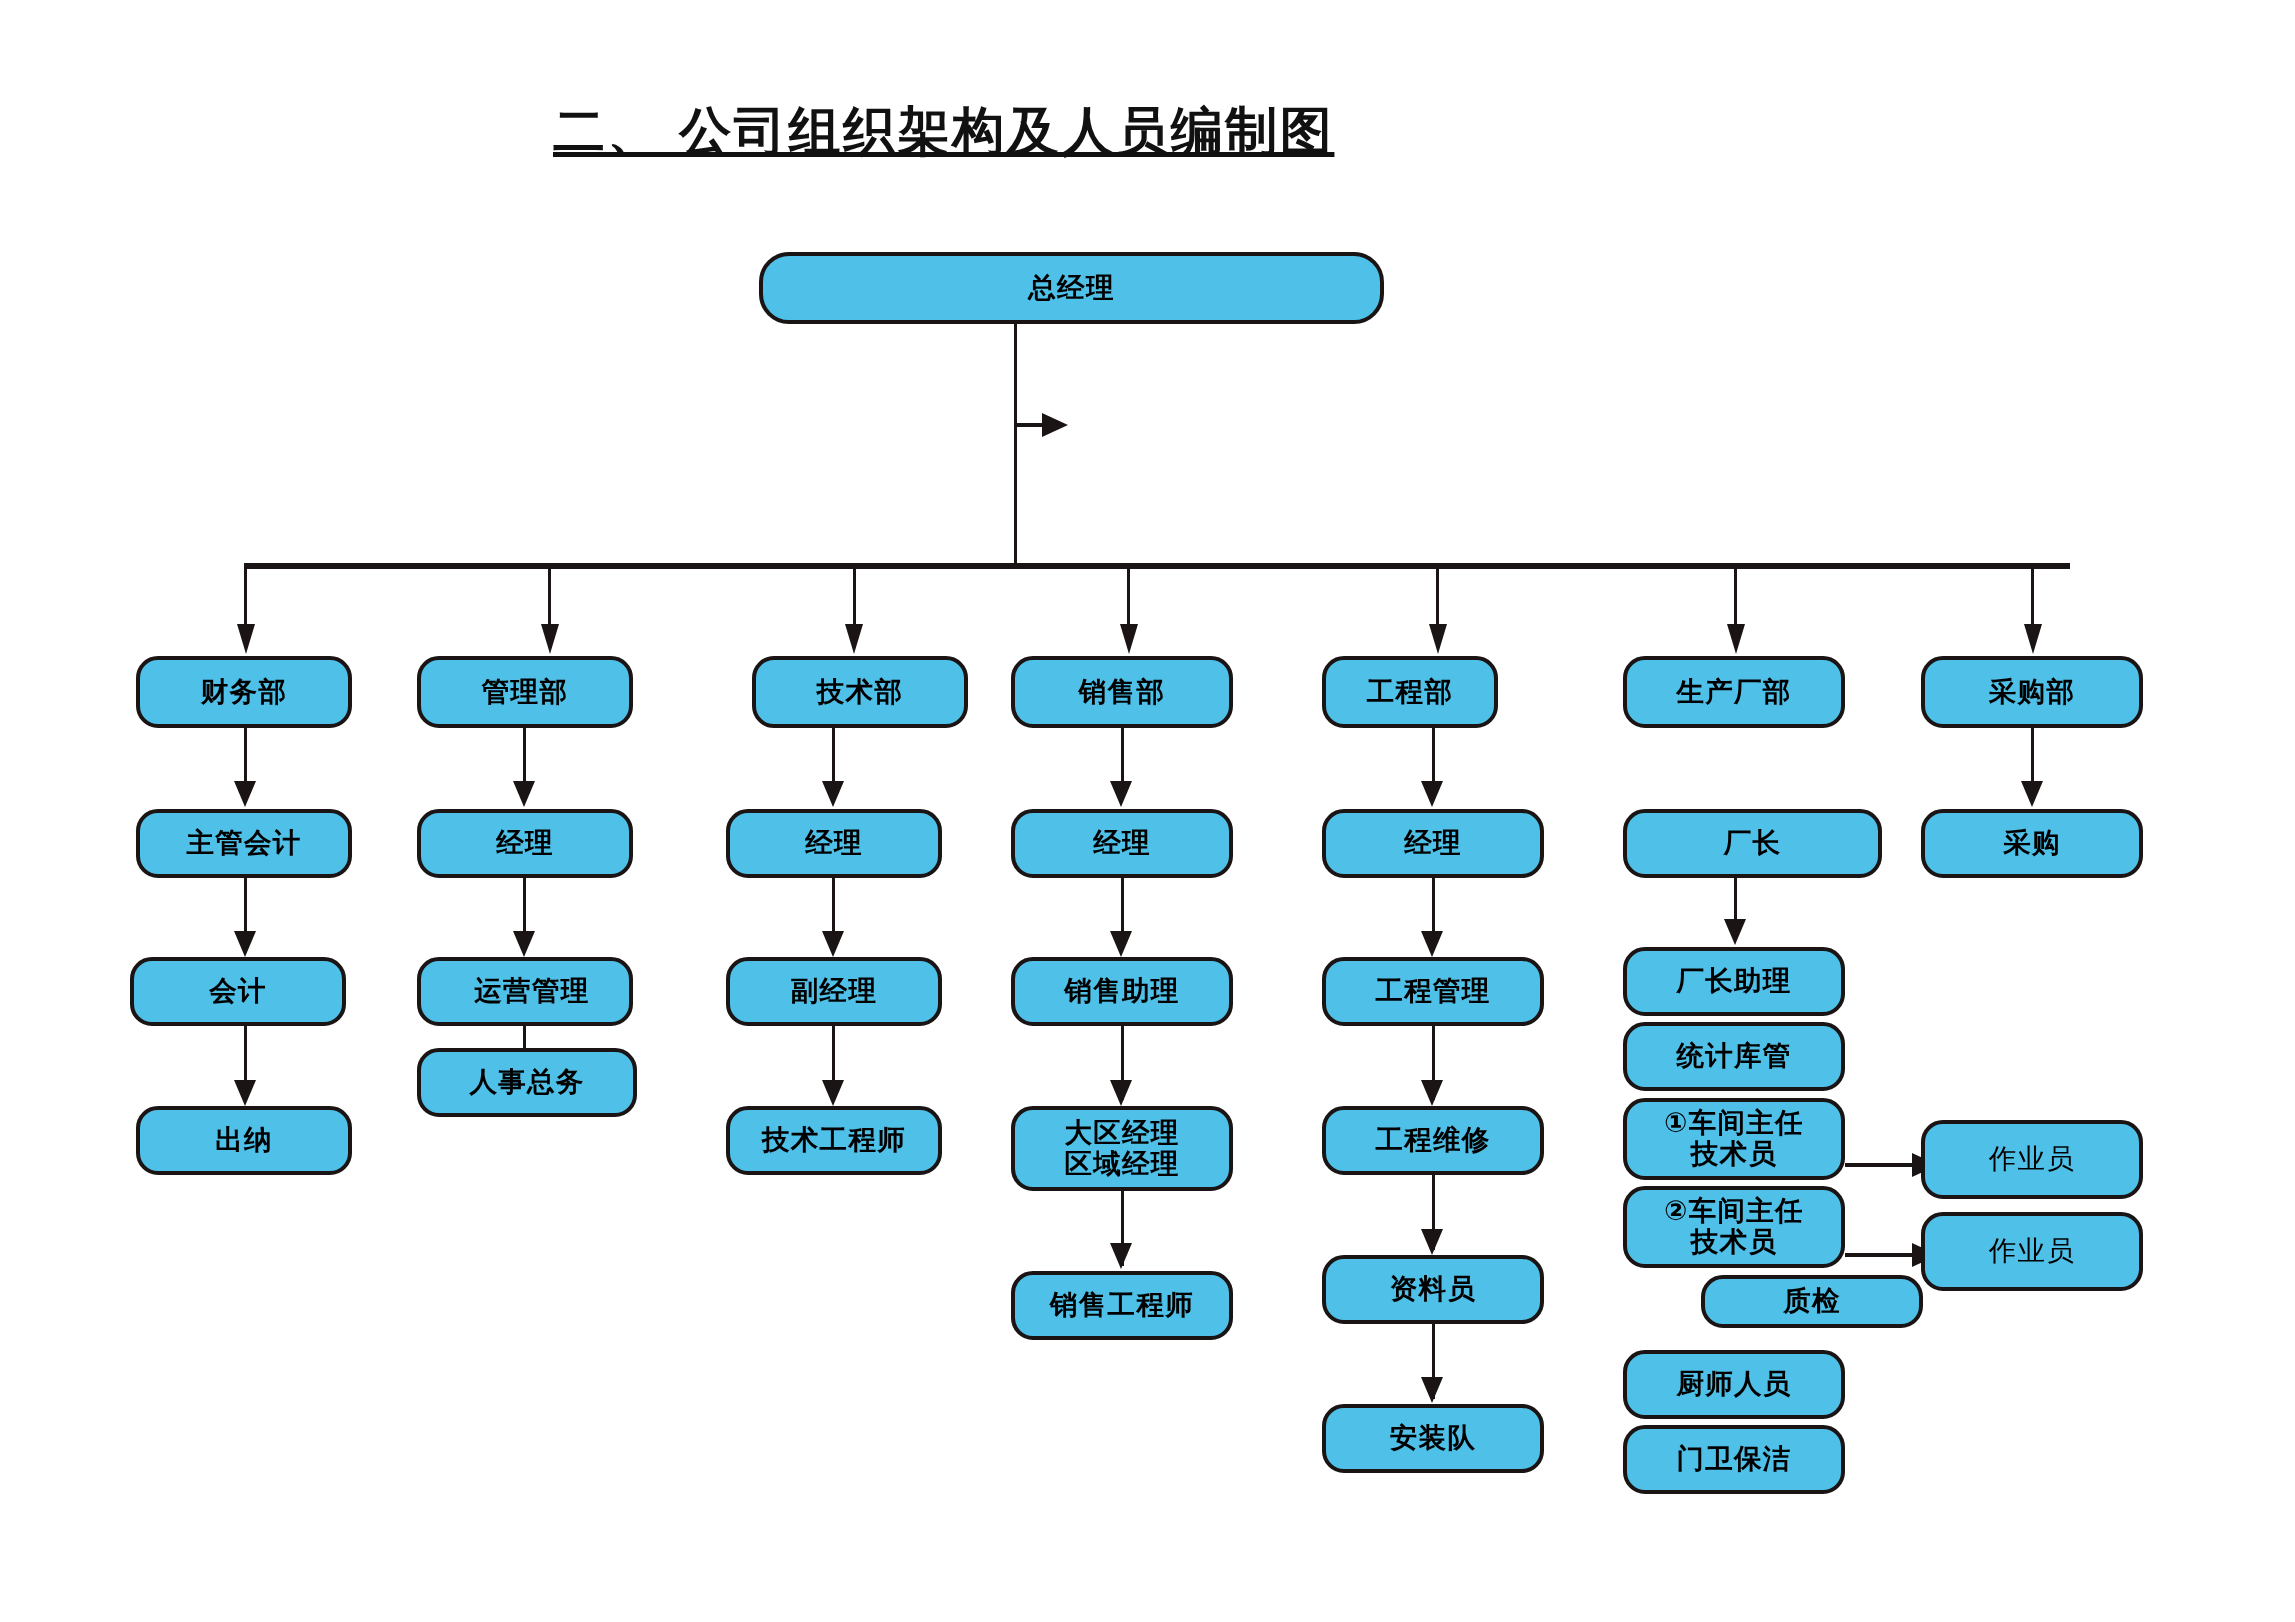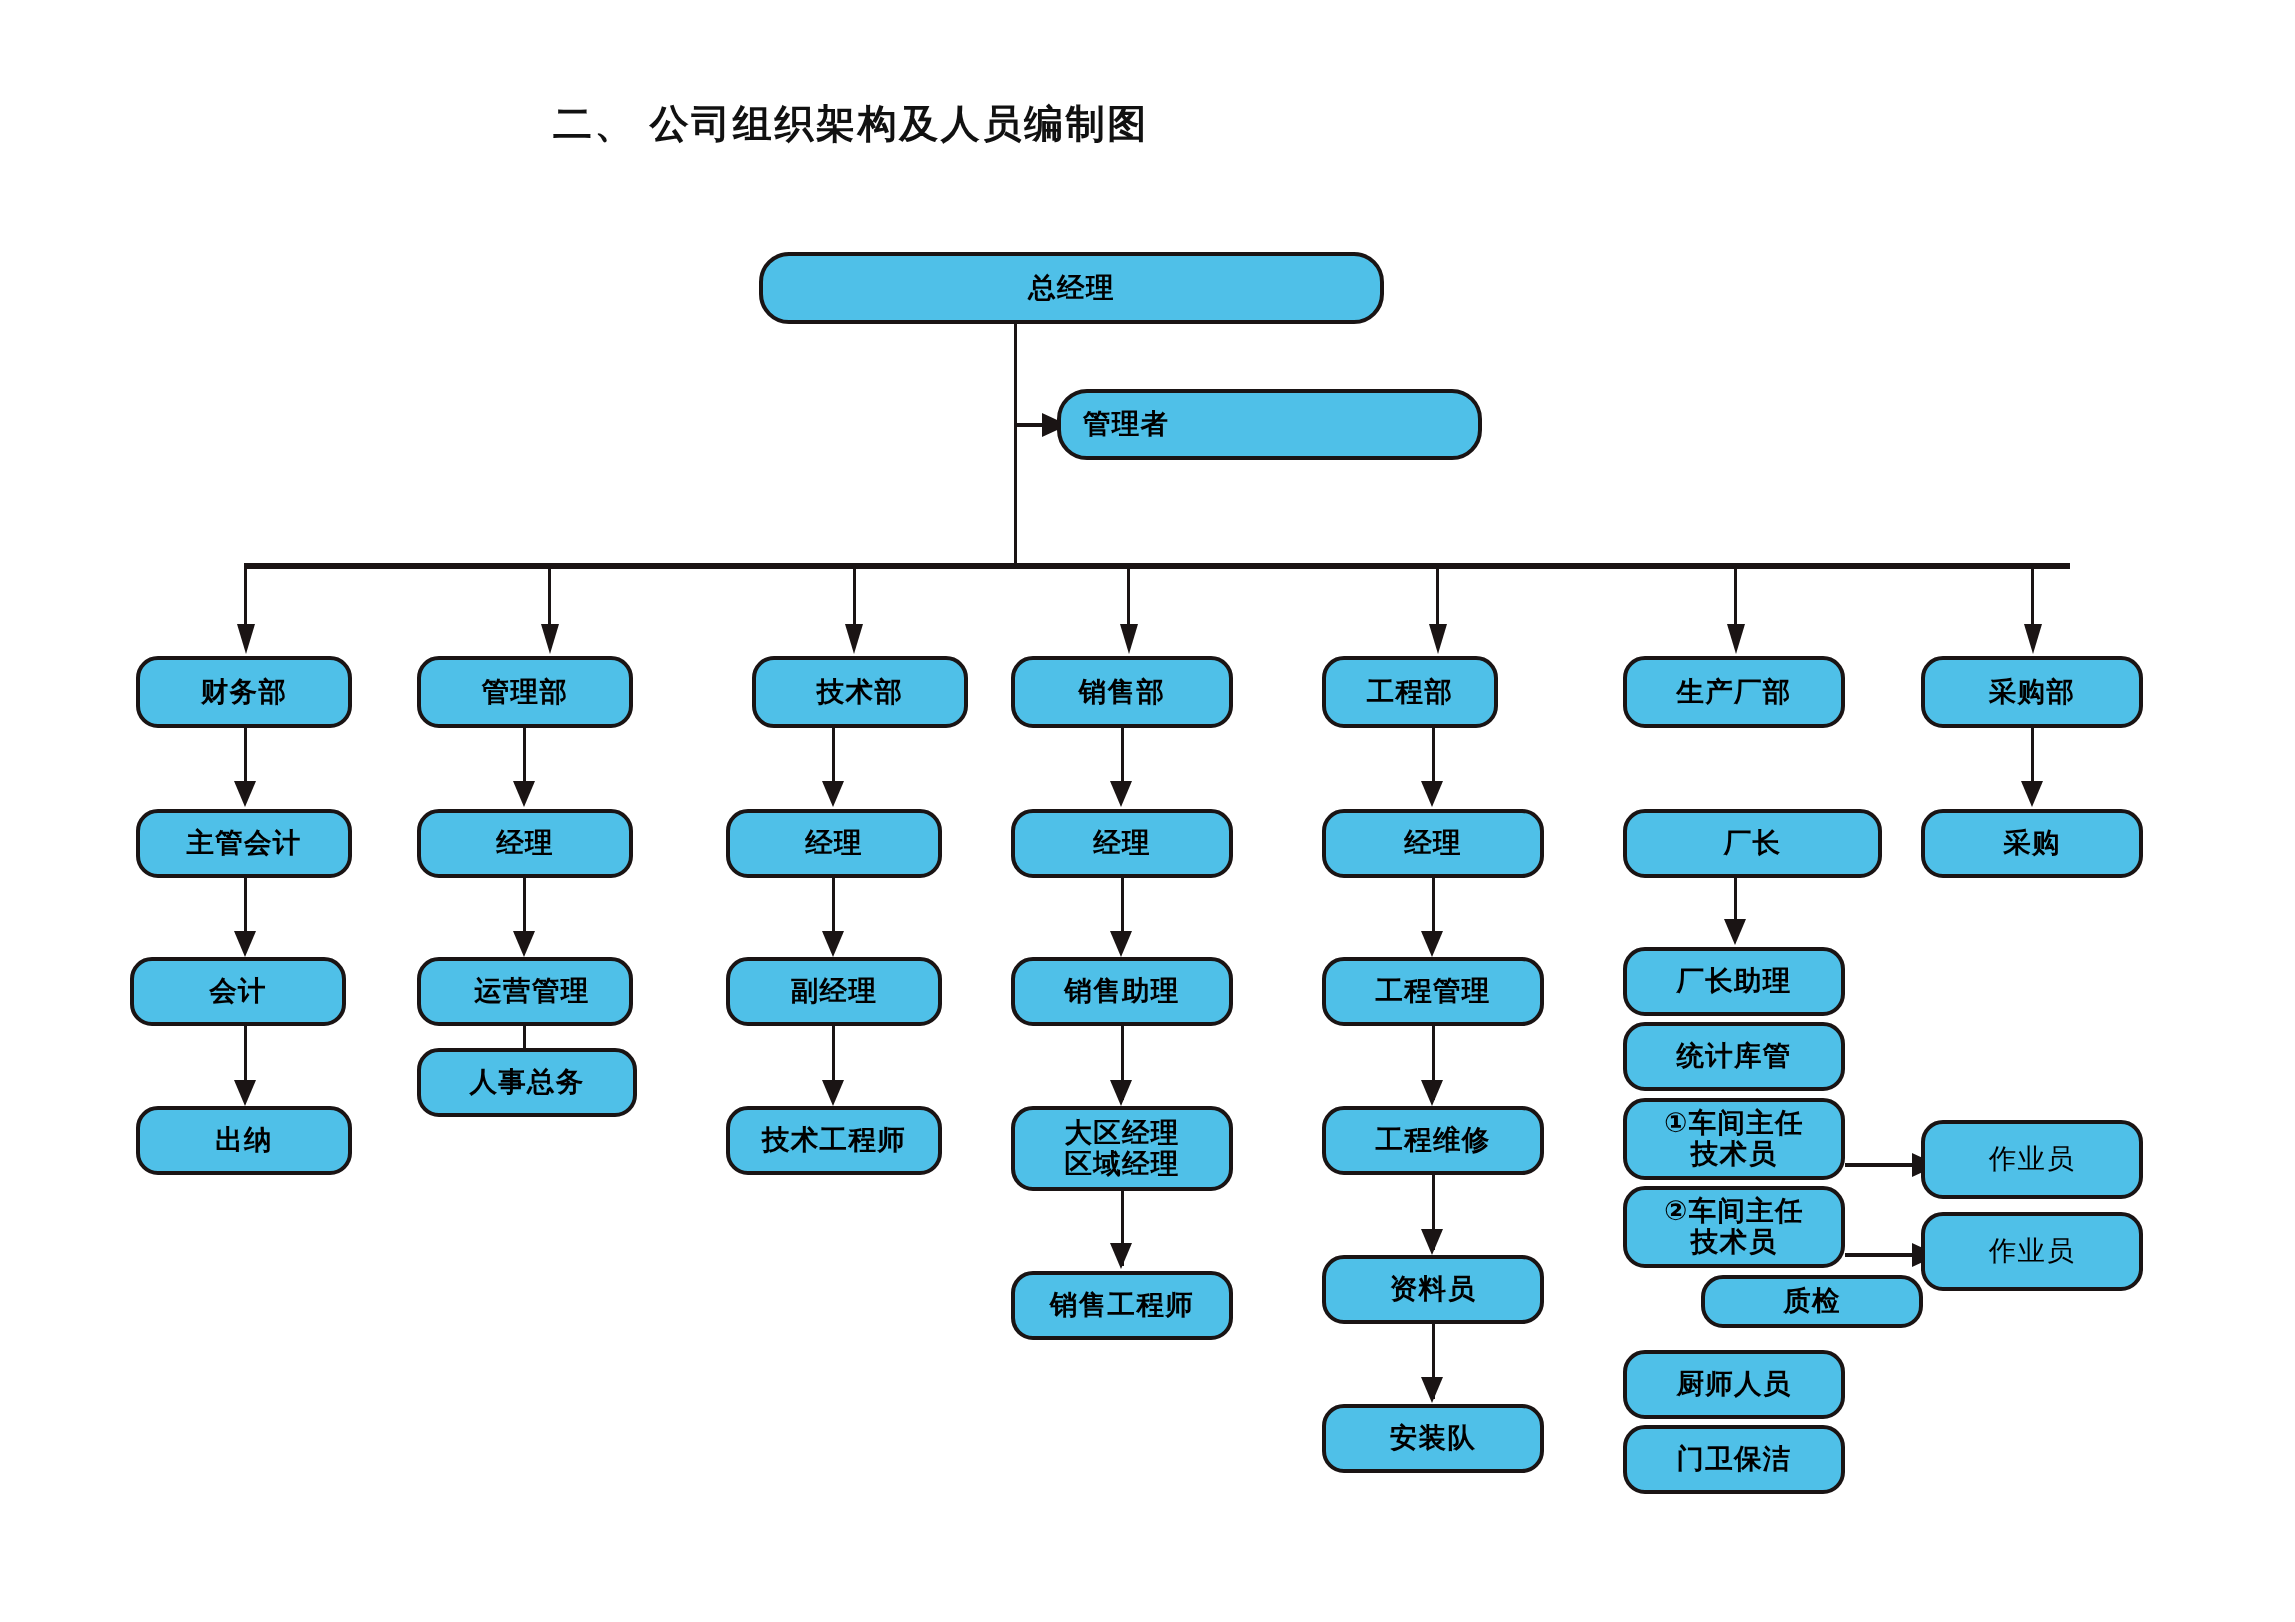--- a/index.html
+++ b/index.html
@@ -6,24 +6,25 @@
   body{
     font-family:"Liberation Sans","DejaVu Sans",sans-serif;
     width:2295px;height:1623px;position:relative;overflow:hidden;
   }
   #stage{position:absolute;left:0;top:0;width:2295px;height:1623px;}
 
   .title{
     position:absolute;
     font-family:"Liberation Sans","DejaVu Sans",sans-serif;
     font-weight:bold;
-    font-size:39px;
+    font-size:52px;
     letter-spacing:2.6px;
     color:#111111;
     white-space:nowrap;
+    text-decoration:underline;
   }
 
   
   .node{
     position:absolute;
     background:#4FC0E8;
     border:4.6px solid #1a1414;
     border-radius:22px;
     box-sizing:border-box;
     display:flex;
@@ -73,21 +74,20 @@
 <div id="stage">
 
   <div class="title" style="left:553px;top:97px;">二、 公司组织架构及人员编制图</div>
 
   <div class="node pill" style="left:759px;top:252px;width:625px;height:72px;">总经理</div>
 
   <div class="vline" style="left:1014px;top:324px;height:242px;"></div>
 
   <div class="hline" style="left:1014px;top:423px;width:34px;"></div>
   <div class="arrow-right" style="left:1042px;top:413px;"></div>
-  <div class="node pill leftal" style="left:1057px;top:389px;width:425px;height:71px;">管理者</div>
 
   <div class="hbus" style="left:244px;top:563px;width:1826px;"></div>
 
   <div class="vline" style="left:244px;top:567px;height:62px;"></div>
   <div class="arrow-down slim" style="left:237px;top:624px;"></div>
 
   <div class="vline" style="left:548px;top:567px;height:62px;"></div>
   <div class="arrow-down slim" style="left:541px;top:624px;"></div>
 
   <div class="vline" style="left:853px;top:567px;height:62px;"></div>

